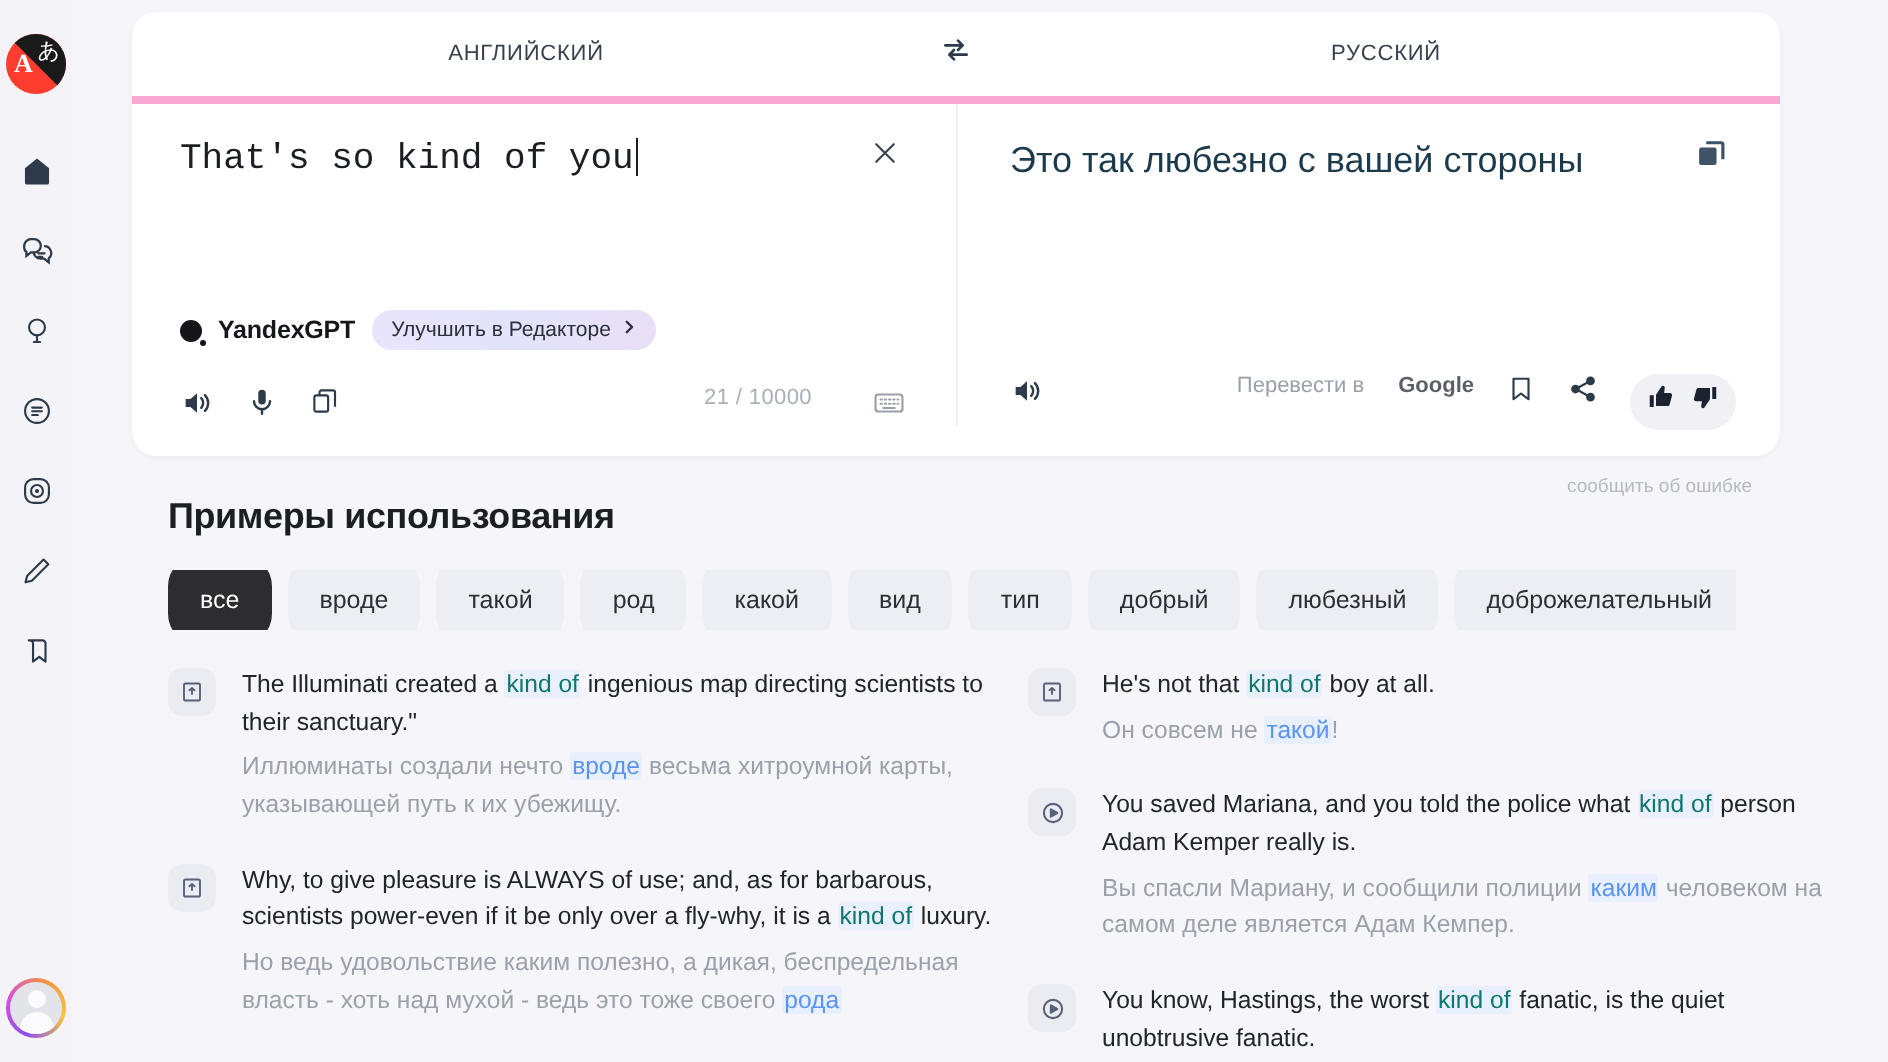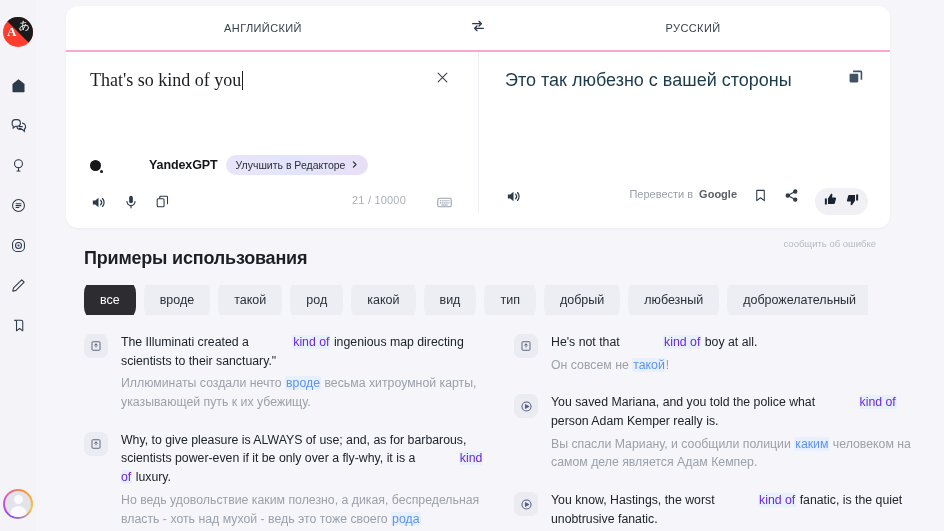--- a/index.html
+++ b/index.html
@@ -66,21 +66,21 @@
   
   .card {
     position: absolute; left: 66px; top: 6px;
     width: 824px; height: 222px;
     background: #ffffff;
     border-radius: 12px;
     box-shadow: 0 1px 3px rgba(0,0,0,0.04);
   }
   .lang-bar {
     display: flex; height: 46px;
-    border-bottom: 2px solid #f9a8d4;
+    border-bottom: 4px solid #f9a8d4;
     position: relative;
     gap: 36px;
   }
   .lang-tab {
     flex: 1; display: flex; align-items: center; justify-content: center;
     font-size: 11px; letter-spacing: 0.4px; color: #37414d;
     text-transform: uppercase; cursor: pointer;
     font-family: "Liberation Sans", sans-serif;
   }
   .lang-tab.right { }
@@ -95,21 +95,21 @@
   .panes { display: flex; height: 175px; position: relative; }
   .divider {
     position: absolute; left: 50%; top: 0; bottom: 14px;
     width: 1px; background: #eeeef3;
   }
   .pane { flex: 1; position: relative; padding: 16px 22px 0 22px; }
   .pane.source { padding-left: 24px; }
   .pane.target { padding-left: 30px; }
   .src-text {
     font-size: 18px; color: #1b1f24; line-height: 1.35;
-    font-family: Liberation Serif, serif;
+    font-family: Liberation Mono, monospace;
     display: inline;
   }
   .caret {
     display: inline-block; width: 1px; height: 19px;
     background: #1b1f24; vertical-align: -4px; margin-left: 1px;
   }
   .clear-btn {
     position: absolute; right: 22px; top: 16px;
     width: 22px; height: 22px; cursor: pointer;
     display: flex; align-items: center; justify-content: center;
@@ -121,41 +121,41 @@
   .tgt-text {
     font-size: 18px; color: #1b3a4b; line-height: 1.35;
     font-family: "Liberation Sans", sans-serif;
   }
   .gpt-row {
     position: absolute; left: 24px; bottom: 52px;
     display: flex; align-items: center; gap: 8px;
   }
   .gpt-dot { width: 11px; height: 11px; border-radius: 50%; background: #14161a; position: relative; }
   .gpt-dot::after { content:""; position:absolute; width:3px;height:3px;border-radius:50%;background:#14161a;right:-2px;bottom:-2px;}
-  .gpt-name { font-size: 12.5px; font-weight: 700; color: #14161a; letter-spacing: -0.1px; margin-left: 40px; }
+  .gpt-name { font-size: 12.5px; font-weight: 700; color: #14161a; letter-spacing: -0.1px; }
   .gpt-pill {
     display: flex; align-items: center; gap: 5px;
     padding: 4px 9px 4px 10px;
     border-radius: 12px;
     background: linear-gradient(90deg, #e9e4fb 0%, #e2e4fb 50%, #e9dff7 100%);
     font-size: 10.5px; color: #2a2f38; cursor: pointer; white-space: nowrap;
   }
   .tool-row {
     position: absolute; left: 24px; right: 22px; bottom: 12px;
     display: flex; align-items: flex-start; gap: 16px;
   }
   .tool-row.target { left: 30px; }
   .ticon { cursor: pointer; display: flex; align-items: center; }
   .counter {
     margin-left: auto; font-size: 11px; color: #a9afb8; letter-spacing: 0.2px;
   }
   .kbd-btn { margin-left: 14px; cursor: pointer; display: flex; }
   .google-link {
     margin-left: auto; font-size: 11px; color: #9aa0aa; cursor: pointer;
-    display: flex; align-items: center; gap: 6px;
+    display: flex; align-items: center; gap: 17px;
   }
   .google-link b { color: #5b6068; font-weight: 700; }
   .rate-group {
     display: flex; align-items: center; gap: 7px;
     background: #f0f0f5; border-radius: 14px; padding: 4px 8px;
   }
   .report-link {
     position: absolute; right: 14px; top: 232px;
     font-size: 9.5px; color: #b5bac2; cursor: pointer;
   }
@@ -192,21 +192,21 @@
     background: #ebecf2; display: flex; align-items: center; justify-content: center;
     margin-top: 1px;
   }
   .ex-body { flex: 1; }
   .ex-en {
     font-size: 12.3px; line-height: 1.52; color: #20252b;
   }
   .ex-ru {
     font-size: 12.3px; line-height: 1.52; color: #9ba1aa; margin-top: 4px;
   }
-  .hl { color: #6d28d9; background: #e8f0fd; border-radius: 2px; padding: 0 1px; margin-left: 40px; }
+  .hl { color: #0f766e; background: #e8f0fd; border-radius: 2px; padding: 0 1px; }
   .hl-ru { color: #5b93f0; background: #e8f0fd; border-radius: 2px; padding: 0 1px; }
 </style>
 </head>
 <body>
 
 <div class="app">
 
   <div class="sidebar">
     <div class="logo">
       <div class="half"></div>

